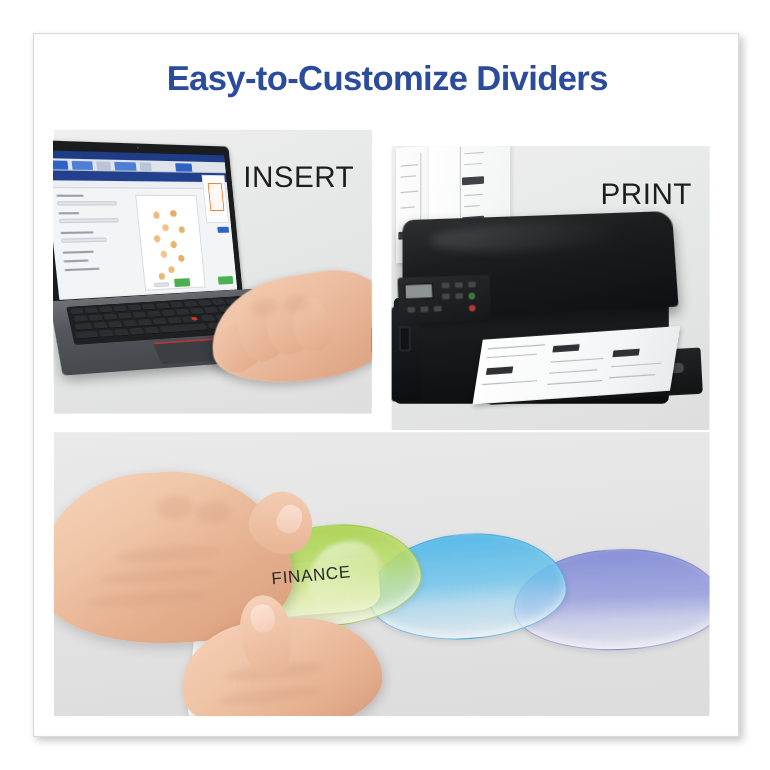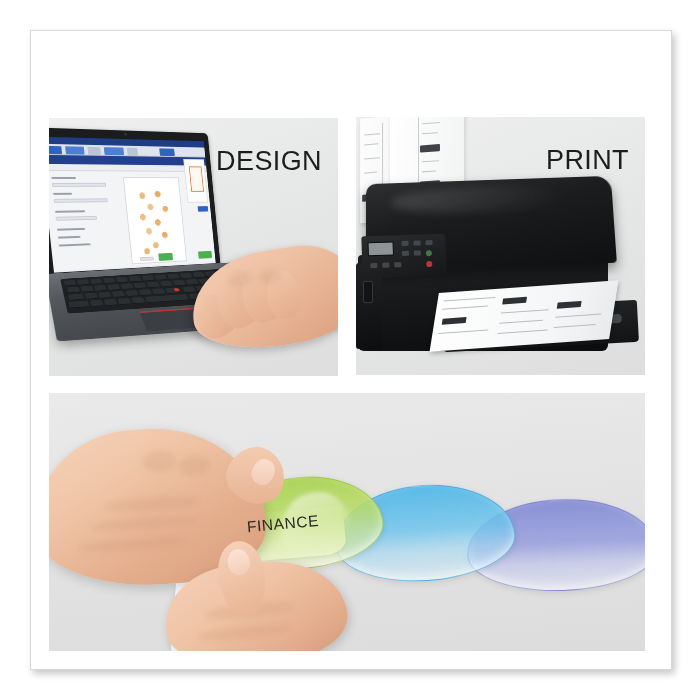--- a/index.html
+++ b/index.html
@@ -34,21 +34,21 @@
     white-space: nowrap;
   }
 
   
   .panel {
     position: absolute;
     overflow: hidden;
     background: #e9eaea;
   }
   #panel-design { left: 18px;  top: 87px;  width: 289px; height: 258px; }
-  #panel-print  { left: 325px; top: 86px;  width: 289px; height: 258px; }
+  #panel-print  { left: 325px; top: 102px;  width: 289px; height: 258px; }
   #panel-insert { left: 18px;  top: 362px; width: 596px; height: 258px; }
 
   .panel-bg {
     position: absolute; inset: 0;
     background: linear-gradient(160deg,#efefef 0%,#e6e7e7 45%,#dededf 100%);
   }
   #panel-insert .panel-bg {
     background: linear-gradient(175deg,#eaeaea 0%,#e4e4e4 40%,#dcdcdc 100%);
   }
 
@@ -466,20 +466,21 @@
     background: rgba(205,150,118,.26);
     border-radius: 50%;
     filter: blur(3px);
   }
 </style>
 </head>
 <body>
 
 <div id="product-card">
 
+  <div id="page-title">Easy-to-Customize Dividers</div>
 
   <div class="panel" id="panel-design">
     <div class="panel-bg"></div>
 
     <div id="laptop">
 
       <div id="laptop-lid">
         <div id="laptop-cam"></div>
         <div id="laptop-screen">
 
@@ -587,21 +588,21 @@
       <div id="laptop-hand">
         <div class="finger" style="left:2px;  top:34px; width:40px; height:44px; transform:rotate(-24deg);"></div>
         <div class="finger" style="left:26px; top:22px; width:38px; height:50px; transform:rotate(-16deg);"></div>
         <div class="finger" style="left:52px; top:18px; width:36px; height:52px; transform:rotate(-8deg);"></div>
         <div class="finger" style="left:76px; top:22px; width:34px; height:48px; transform:rotate(0deg);"></div>
         <div class="knuckle" style="left:40px; top:16px; width:26px; height:16px;"></div>
         <div class="knuckle" style="left:70px; top:18px; width:24px; height:15px;"></div>
       </div>
     </div>
 
-    <div class="panel-label" id="label-design">DESIGN</div>
+    <div class="panel-label" id="label-design">INSERT</div>
   </div>
 
   <div class="panel" id="panel-print">
     <div class="panel-bg"></div>
 
     <div id="printer">
 
       <div id="feed-paper">
         <div class="sheet-col" style="left:22px;"></div>
         <div class="sheet-col" style="left:52px;"></div>

